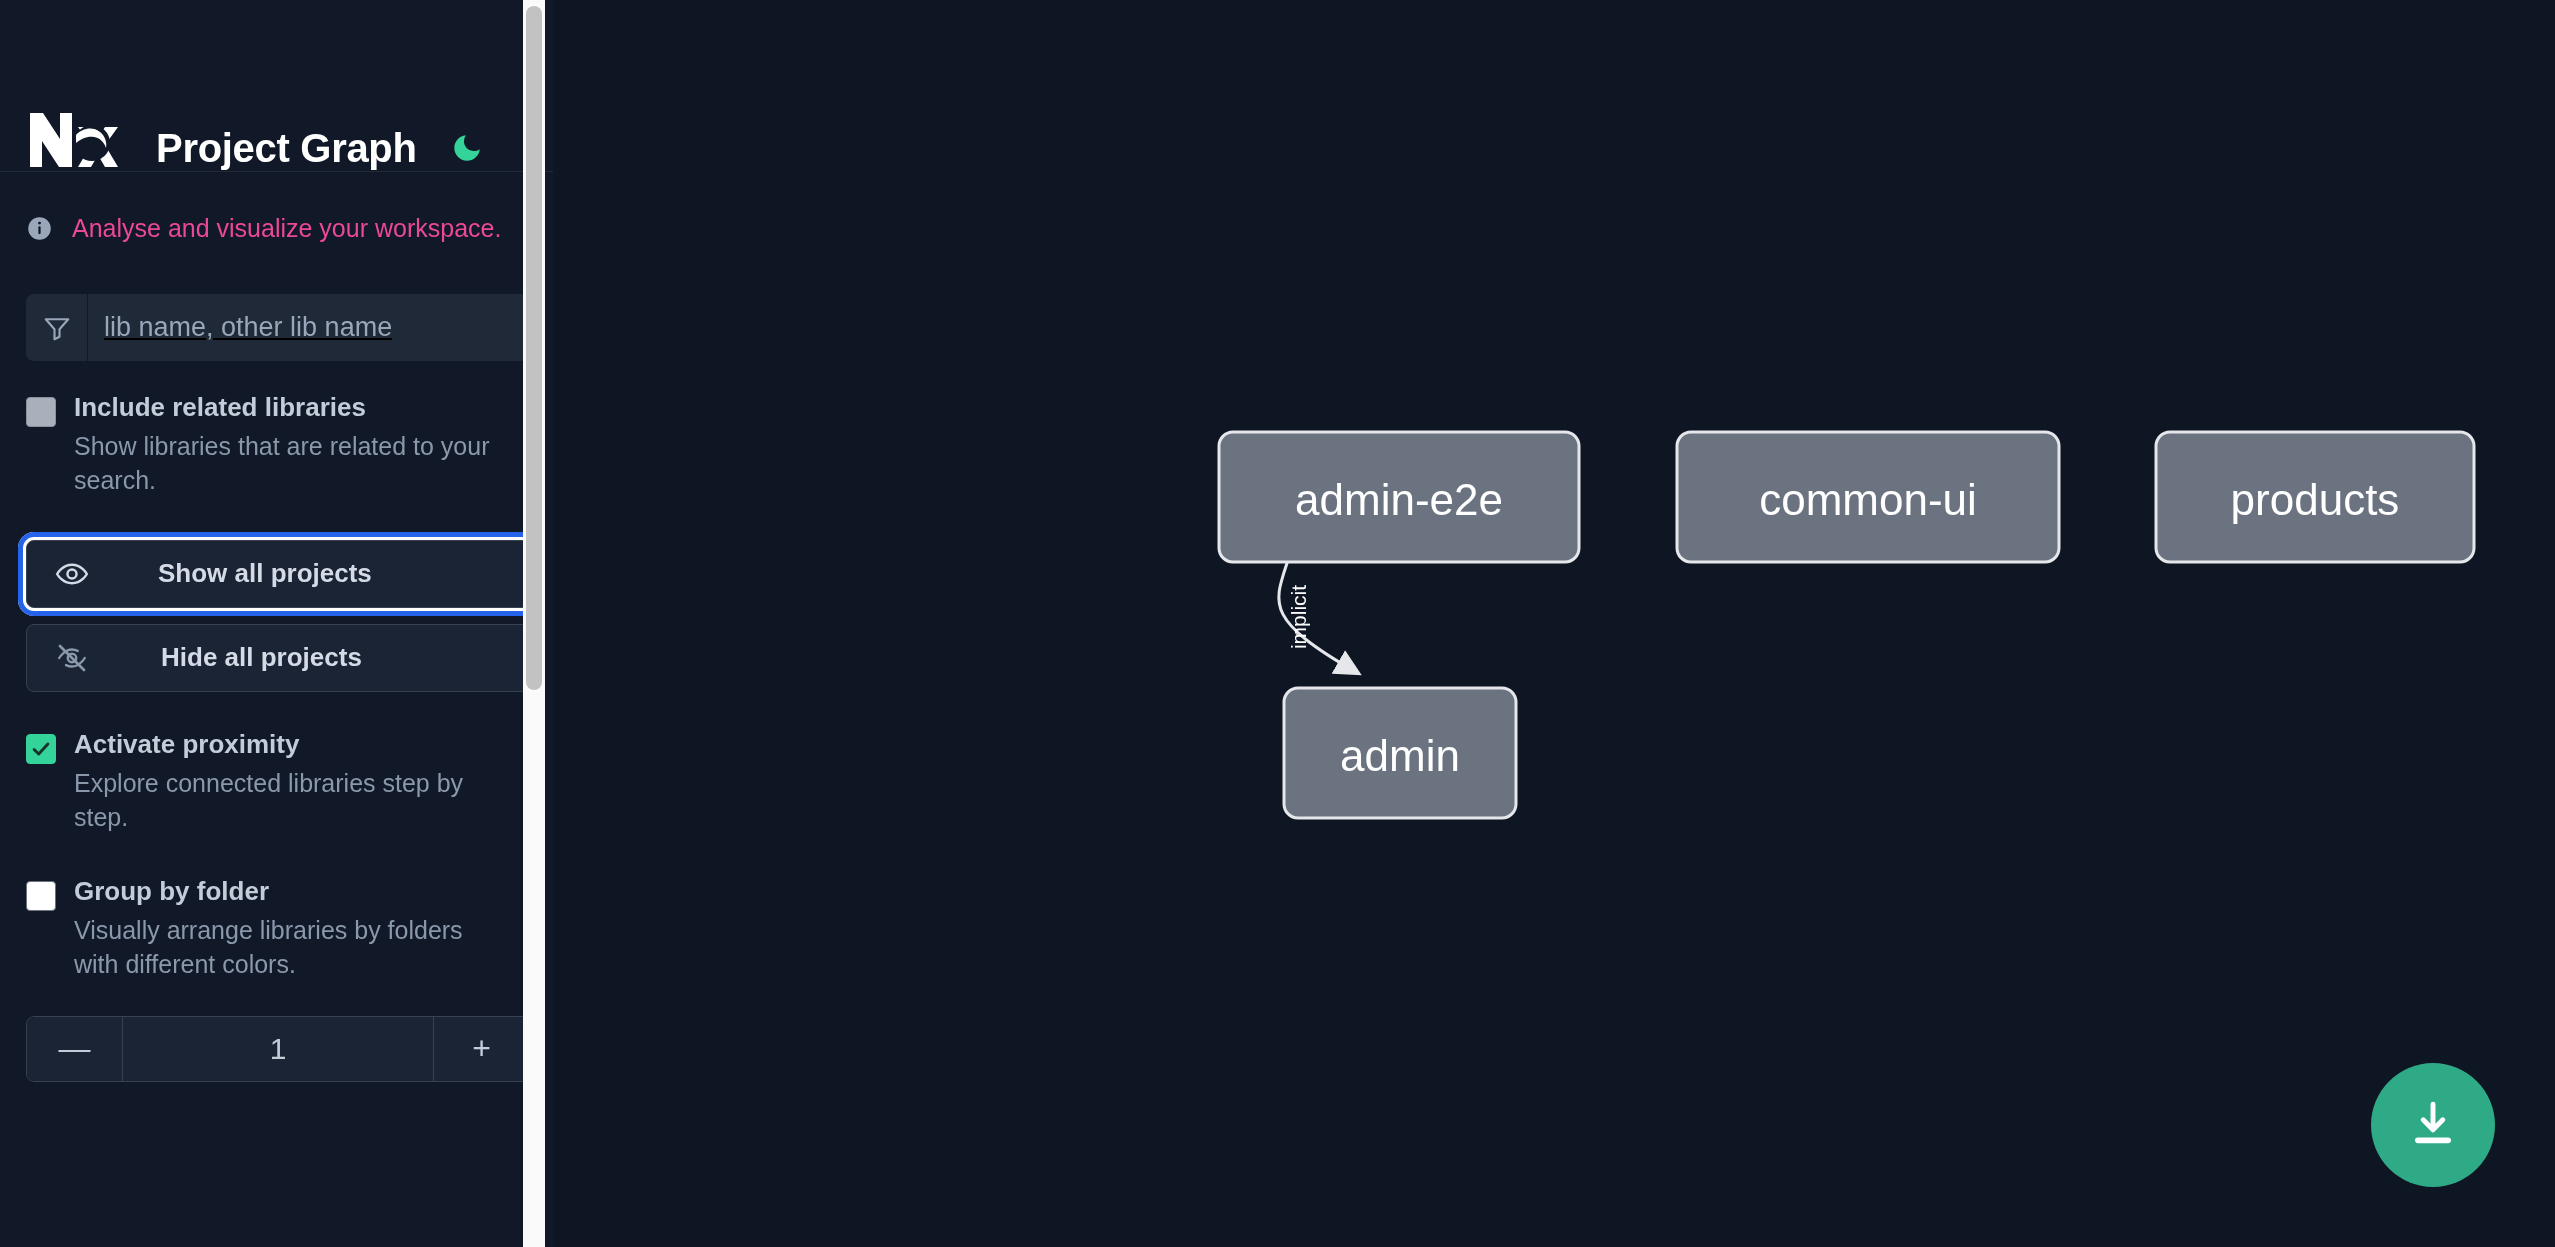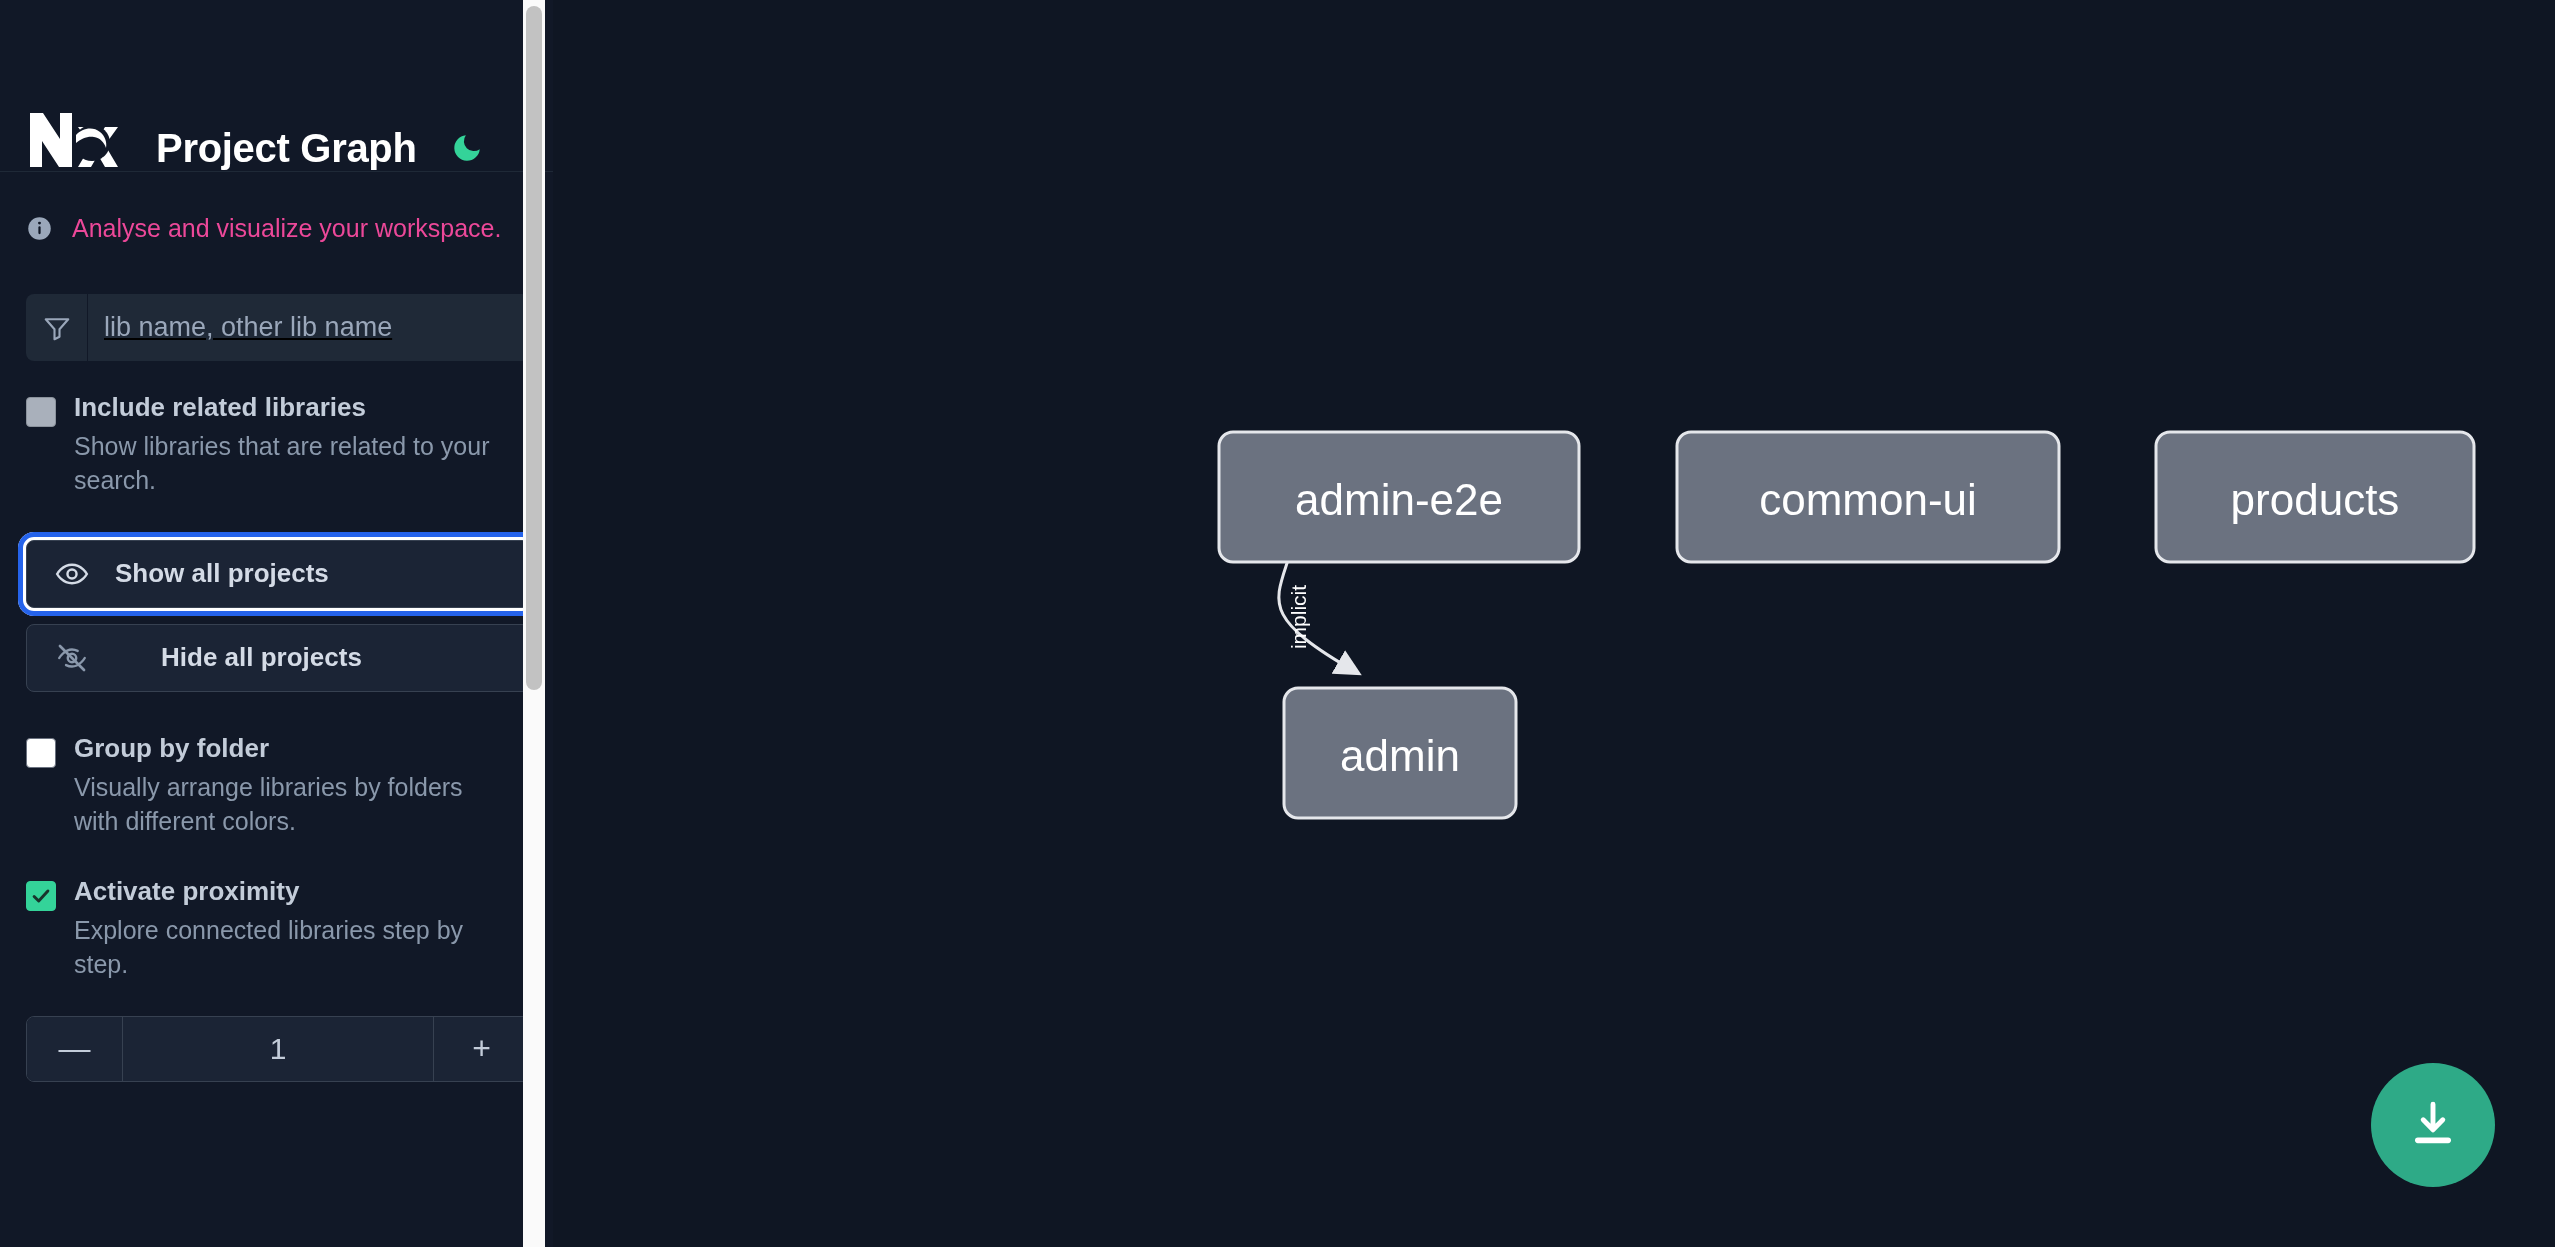--- a/index.html
+++ b/index.html
@@ -172,20 +172,21 @@
     padding-left: 28px;
     cursor: pointer;
     text-align: left;
   }
   .big-btn .bi { width: 40px; flex: 0 0 40px; display:flex; align-items:center; }
   .big-btn .bl { margin-left: 20px; }
   .big-btn.focused {
     outline: 5px solid #2563eb;
     outline-offset: 3px;
     box-shadow: 0 0 0 8px #ffffff;
+    gap: 43px;
   }
   .btn-gap-top { margin-top: 42px; }
   .btn-gap-mid { margin-top: 16px; gap: 46px; }
 
   
   .stepper {
     display: flex;
     width: 100%;
     height: 66px;
     margin-top: 34px;
@@ -365,37 +366,37 @@
         <span class="bi">
           <svg width="34" height="34" viewBox="0 0 24 24" aria-hidden="true">
             <path d="M3 12s3.5-6 9-6c1.5 0 2.8.4 4 1M21 12s-3.5 6-9 6c-1.6 0-3-.4-4.2-1" fill="none" stroke="#8a98ab" stroke-width="1.7" stroke-linecap="round"></path>
             <circle cx="12" cy="12" r="3" fill="none" stroke="#8a98ab" stroke-width="1.7"></circle>
             <line x1="3.5" y1="3.5" x2="20.5" y2="20.5" stroke="#8a98ab" stroke-width="1.9" stroke-linecap="round"></line>
           </svg>
         </span>
         <span class="bl">Hide all projects</span>
       </button>
 
+      <div class="cb-row" style="margin-top:38px;">
+        <span class="cb-box checked">
+          <svg width="22" height="22" viewBox="0 0 24 24" aria-hidden="true">
+            <path d="M4.5 12.5l5 5 10-11" fill="none" stroke="#18342c" stroke-width="3.2" stroke-linecap="round" stroke-linejoin="round"></path>
+          </svg>
+        </span>
+        <span class="cb-texts">
+          <span class="cb-label">Activate proximity</span>
+          <div class="cb-desc">Explore connected libraries step by step.</div>
+        </span>
+      </div>
+
       <div class="cb-row" style="margin-top:42px;">
         <span class="cb-box unchecked"></span>
         <span class="cb-texts">
           <span class="cb-label">Group by folder</span>
           <div class="cb-desc">Visually arrange libraries by folders with different colors.</div>
-        </span>
-      </div>
-
-      <div class="cb-row" style="margin-top:38px;">
-        <span class="cb-box checked">
-          <svg width="22" height="22" viewBox="0 0 24 24" aria-hidden="true">
-            <path d="M4.5 12.5l5 5 10-11" fill="none" stroke="#18342c" stroke-width="3.2" stroke-linecap="round" stroke-linejoin="round"></path>
-          </svg>
-        </span>
-        <span class="cb-texts">
-          <span class="cb-label">Activate proximity</span>
-          <div class="cb-desc">Explore connected libraries step by step.</div>
         </span>
       </div>
 
       <div class="stepper">
         <button class="st-btn left">—</button>
         <span class="st-val">1</span>
         <button class="st-btn right">+</button>
       </div>
 
     </div>

